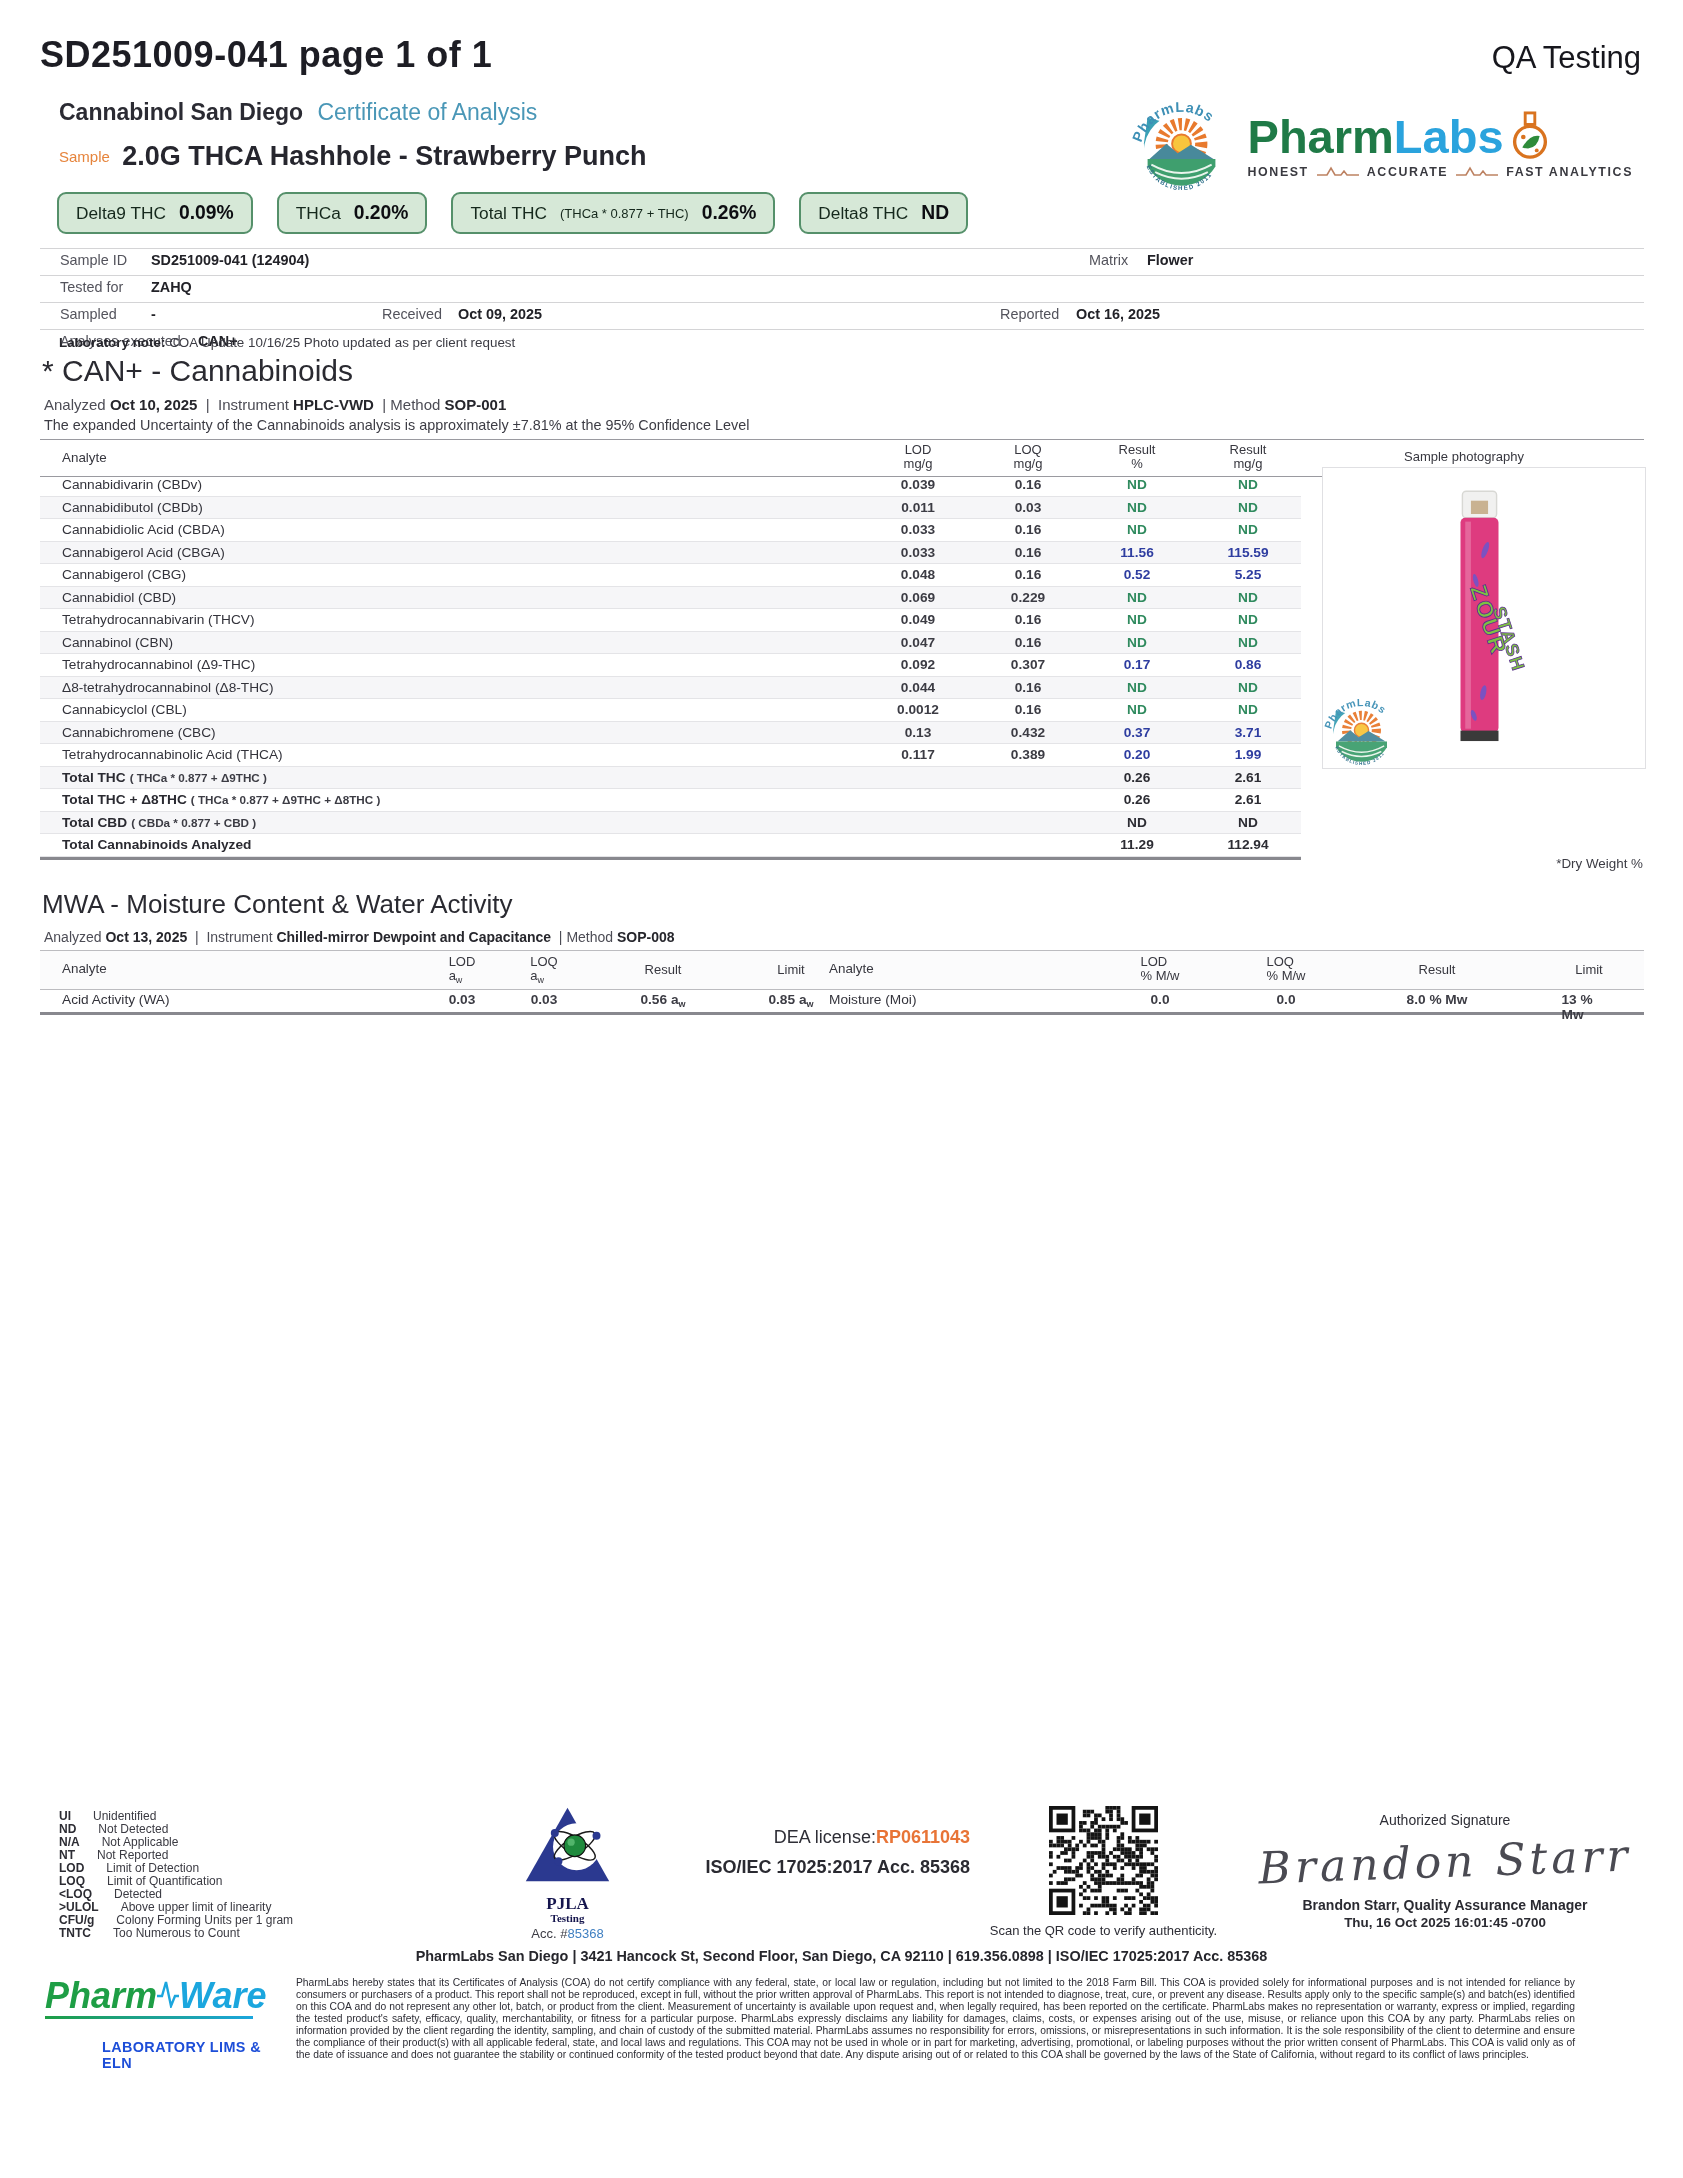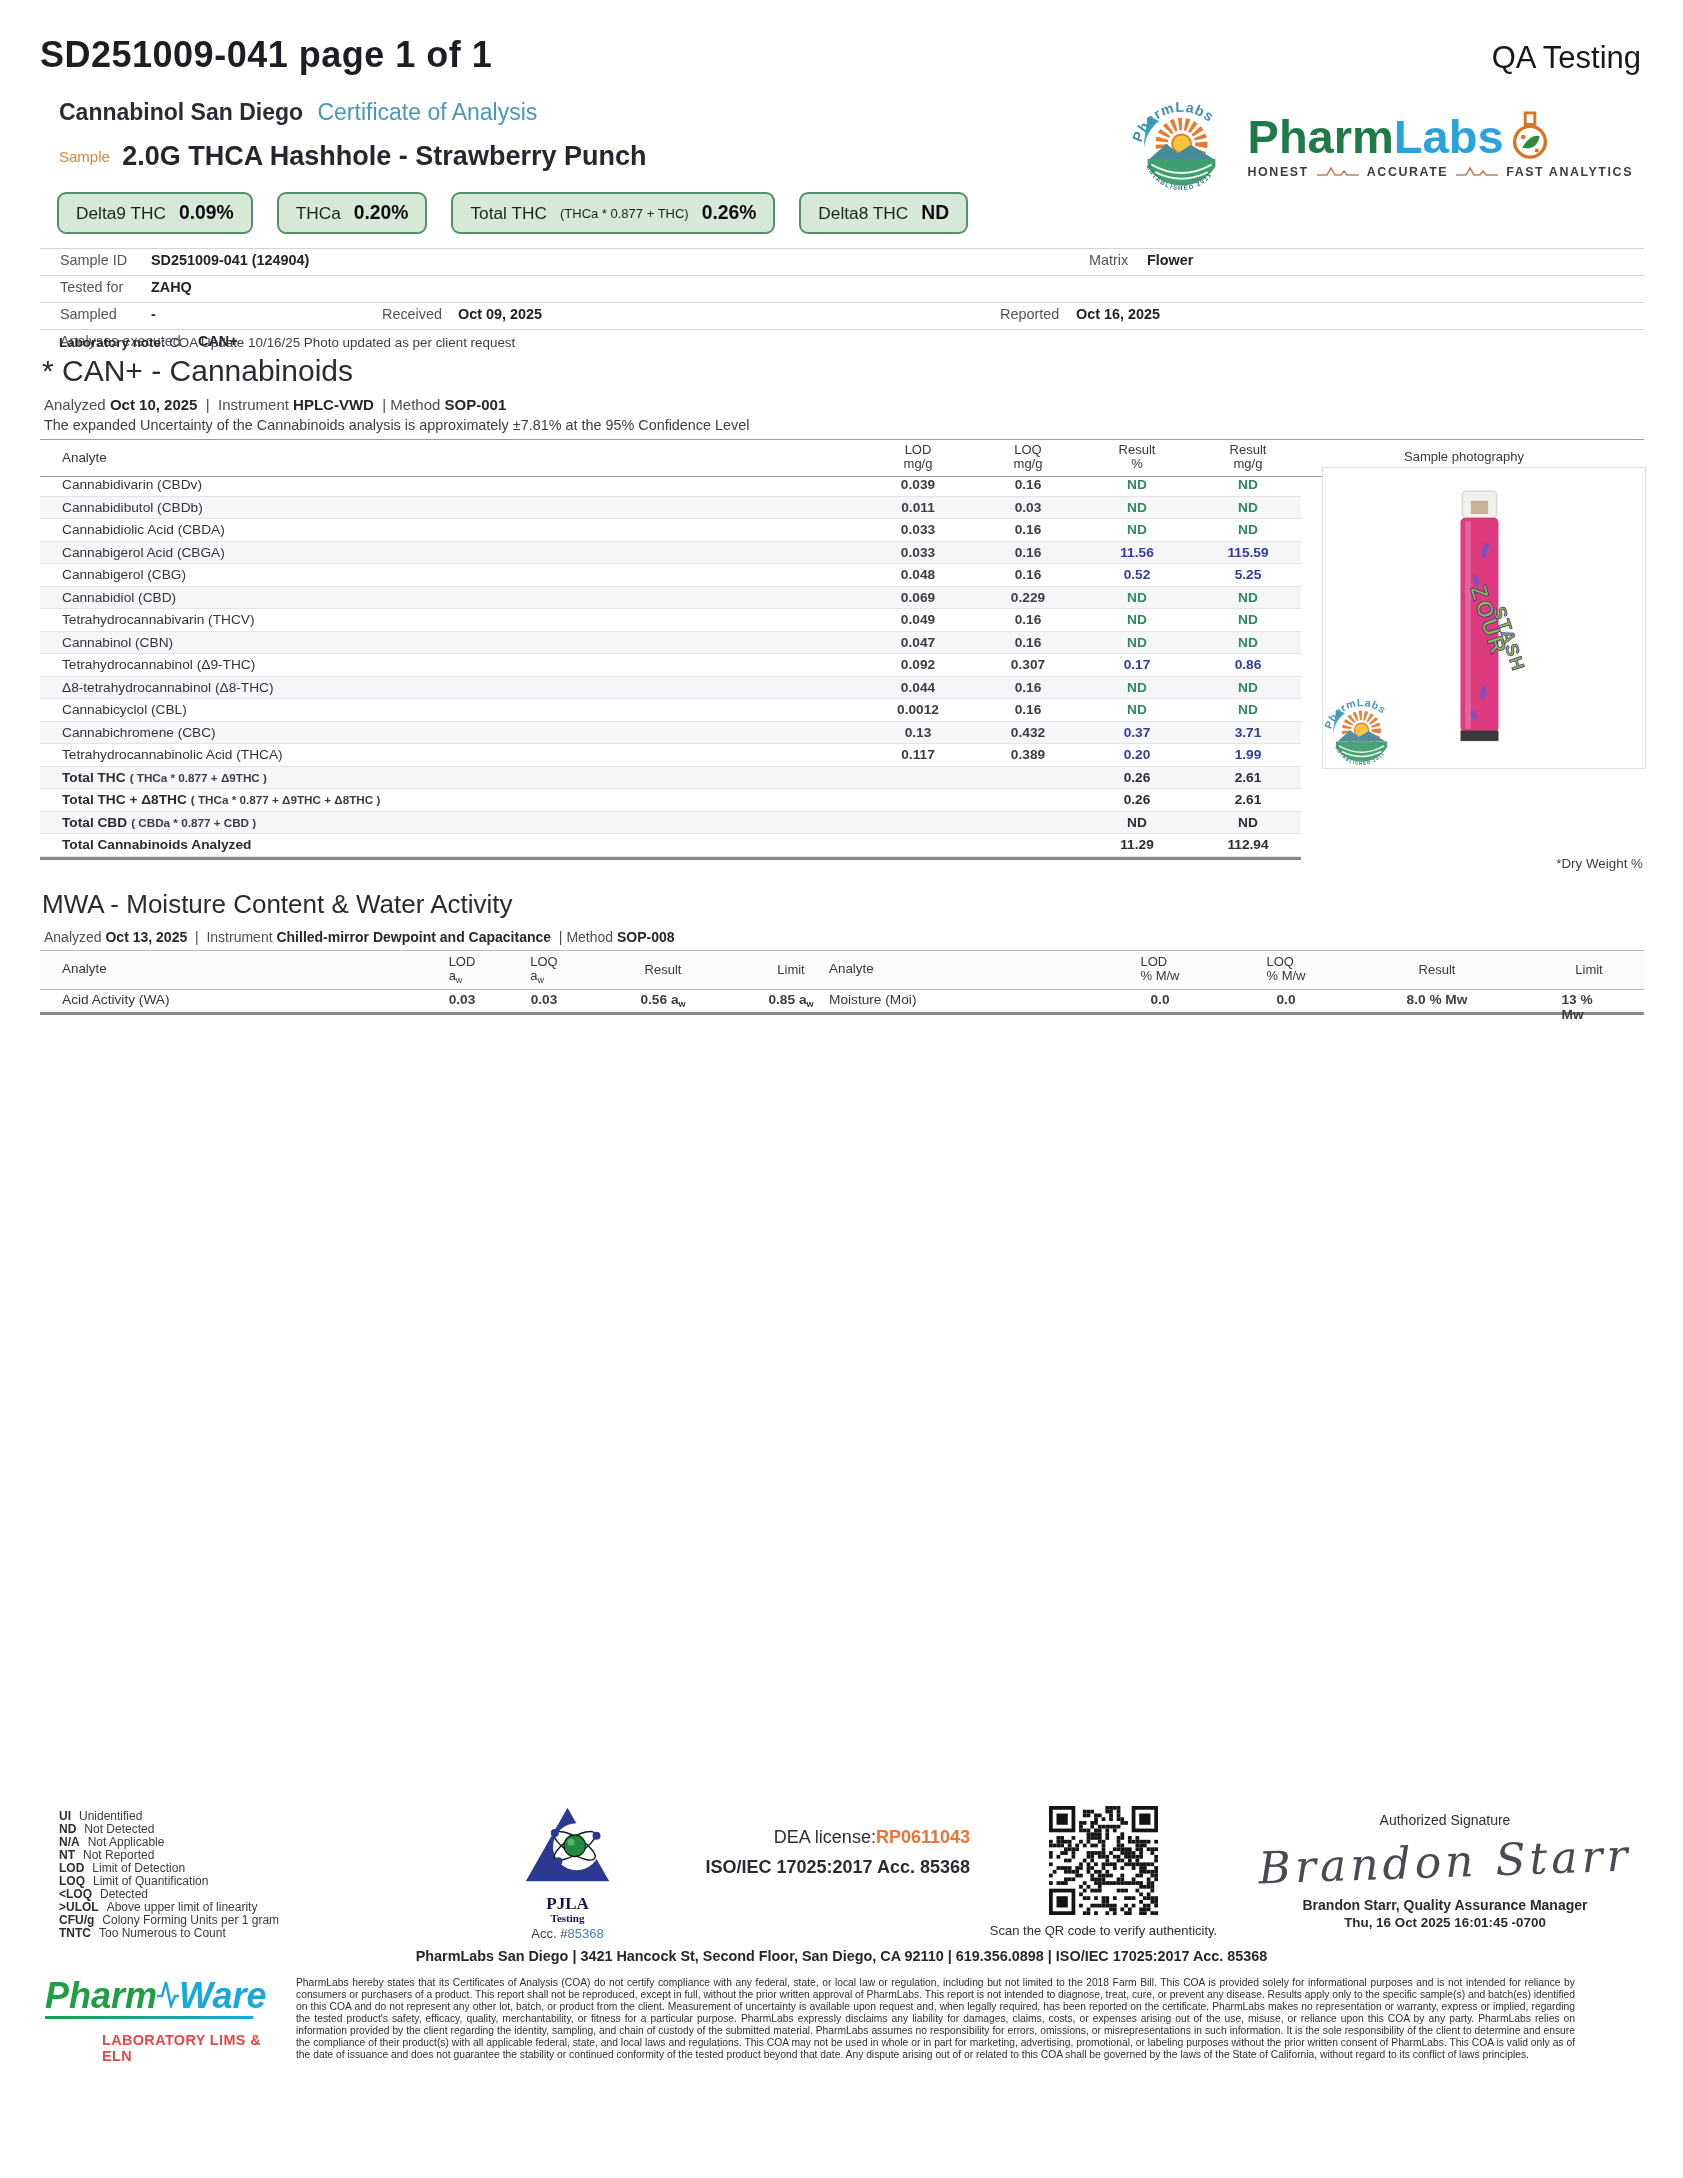--- a/index.html
+++ b/index.html
@@ -85,21 +85,21 @@
   .mwa-header .mcell{font-weight:400;color:#37373f;font-size:13px;line-height:14px;top:4px;}
   .m-analyte1{position:absolute;left:22px;} .m-analyte2{position:absolute;left:789px;}
   .mwa-header .m-analyte1,.mwa-header .m-analyte2{top:10px;font-size:13.4px;color:#37373f;}
   .mwa-row .m-analyte1,.mwa-row .m-analyte2{top:4px;font-weight:500;color:#33333b;}
   .u-sub{font-size:9px;vertical-align:-3px;}
   .m-lod1{left:422px;} .m-loq1{left:504px;} .m-res1{left:623px;} .m-lim1{left:751px;}
   .m-lod2{left:1120px;} .m-loq2{left:1246px;} .m-res2{left:1397px;} .m-lim2{left:1549px;}
 
   
   .legend{left:59px;top:1810px;font-size:12px;line-height:13px;color:#3a3a42;}
-  .lg-code{font-weight:700;color:#2c2c33;margin-right:8px;}
+  .lg-code{font-weight:700;color:#2c2c33;margin-right:22px;}
 
   .pjla{left:503px;top:1805px;width:129px;text-align:center;}
   .pjla svg{width:103px;height:87px;}
   .pjla .p-name{font-family:"Liberation Serif","DejaVu Serif",serif;font-weight:700;font-size:17px;color:#15154d;line-height:16px;}
   .pjla .p-sub{font-family:"Liberation Serif","DejaVu Serif",serif;font-weight:700;font-size:11px;color:#15154d;}
   .pjla .p-acc{font-size:13px;color:#3c3c44;margin-top:2px;}
   .pjla .p-acc .acc-num{color:var(--acc_blue);}
 
   .dea-block{left:673px;top:1827px;width:297px;text-align:right;font-size:18px;color:#2e2e36;}
   .dea-block .dea-val{color:var(--dea_orange);font-weight:600;}
@@ -118,21 +118,21 @@
 
   .address{left:0;top:1948px;width:1683px;text-align:center;font-size:14.4px;font-weight:600;color:#26262c;}
   .disclaimer{left:296px;top:1977px;width:1279px;font-size:10.3px;line-height:12px;color:#2e2e36;text-align:justify;}
 
   .pharmware{left:45px;top:1978px;width:228px;}
   .pw-word{font-size:36px;font-weight:700;font-style:italic;line-height:1;display:flex;align-items:baseline;}
   .pw-word .pw1{color:#1e9e45;}
   .pw-word .pw2{color:#1ba6de;}
   .pw-pulse{width:26px;height:30px;margin:0 -2px;}
   .pw-under{height:3px;background:linear-gradient(90deg,#1e9e45,#1ba6de);margin-top:2px;width:208px;}
-  .pw-sub{margin-top:13px;margin-left:57px;font-size:14.4px;font-weight:700;color:#ef4444;letter-spacing:0.4px;}
+  .pw-sub{margin-top:20px;margin-left:57px;font-size:14.4px;font-weight:700;color:#1d4ed8;letter-spacing:0.4px;}
 </style>
 </head>
 <body>
 
 <svg width="0" height="0" style="position:absolute">
   <defs>
     <symbol id="emblem-sym" viewBox="0 0 120 120">
       <path id="arcTop" d="M 16,64 A 44,44 0 1 1 104,64" fill="none"></path>
       <path id="arcBot" d="M 21,72 A 40,40 0 0 0 99,72" fill="none"></path>
       <path d="M24,26 L38,30 L34,56 L46,76 L40,90 L26,84 L20,54 Z" fill="#3aa0b5"></path>

